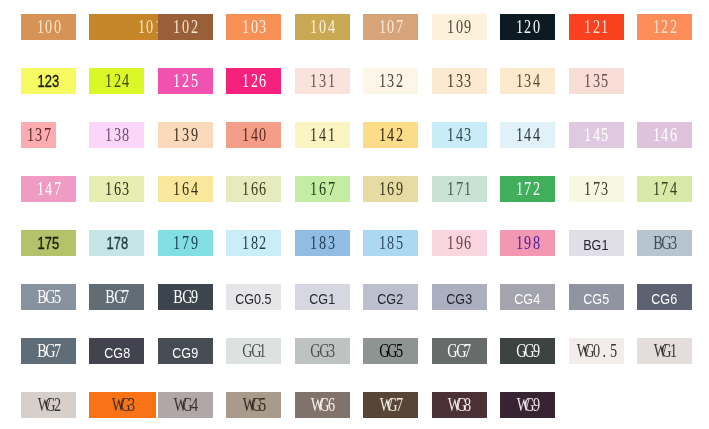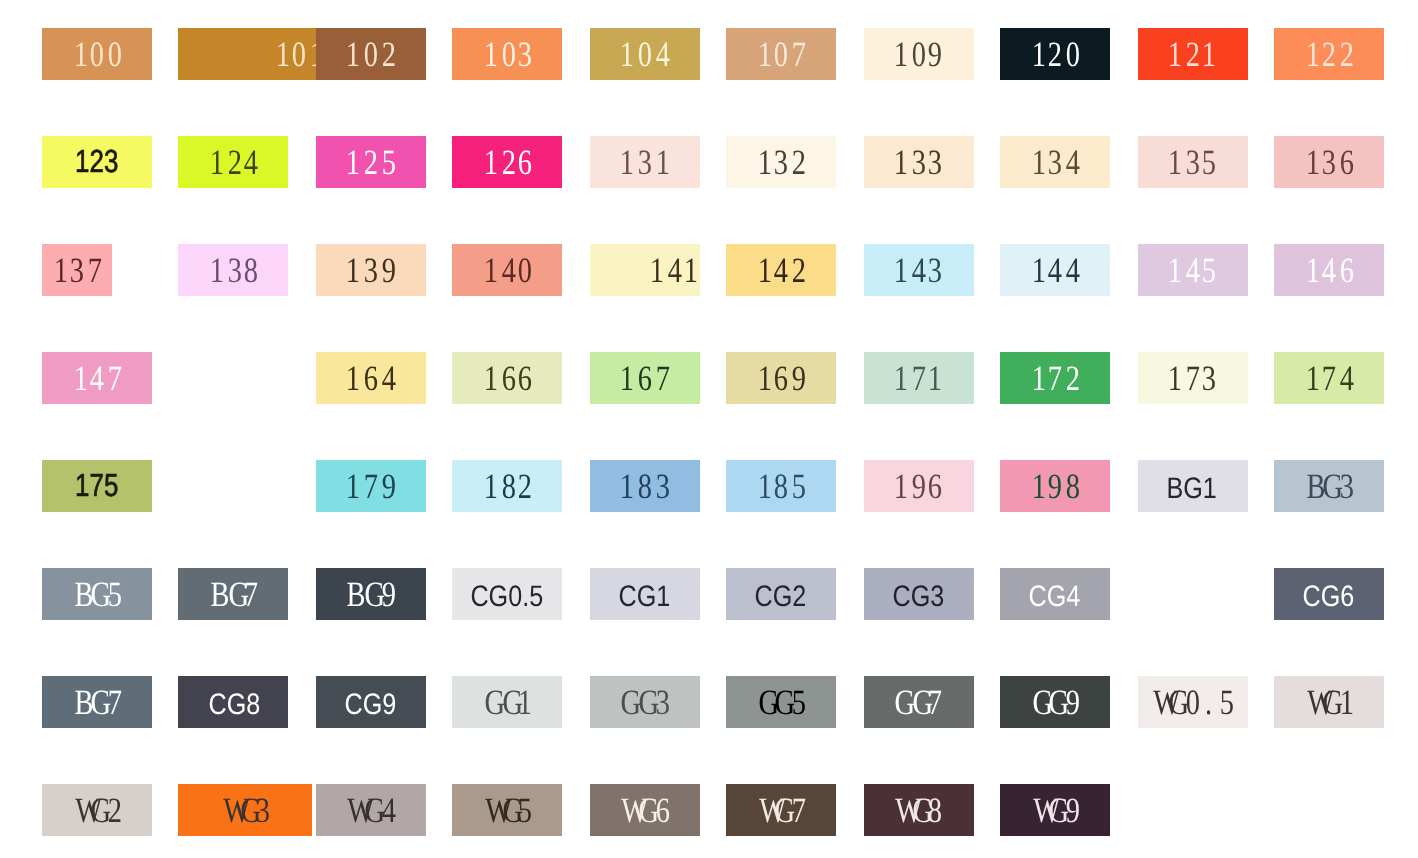--- a/index.html
+++ b/index.html
@@ -102,56 +102,56 @@
     </div>
     <div class="swatch" style="left: 431.64px; top: 68px; width: 55px; height: 26px; background: rgb(251, 233, 210);">
       <span class="lbl" style="color: rgb(74, 58, 36);"><i><b>1</b></i><i><b>3</b></i><i><b>3</b></i></span>
     </div>
     <div class="swatch" style="left: 500.08px; top: 68px; width: 55px; height: 26px; background: rgb(252, 234, 204);">
       <span class="lbl" style="color: rgb(91, 75, 51);"><i><b>1</b></i><i><b>3</b></i><i><b>4</b></i></span>
     </div>
     <div class="swatch" style="left: 568.52px; top: 68px; width: 55px; height: 26px; background: rgb(248, 221, 215);">
       <span class="lbl" style="color: rgb(106, 74, 68);"><i><b>1</b></i><i><b>3</b></i><i><b>5</b></i></span>
     </div>
-    <div class="swatch" style="left: 636.96px; top: 68px; width: 55px; height: 26px; background: rgb(245, 194, 194);">
-      <span class="lbl" style="color: rgb(108, 58, 60);"><i><b>1</b></i><i><b>3</b></i><i><b>6</b></i></span>
-    </div>
     <div class="swatch" style="left: 21px; top: 122px; width: 35px; height: 26px; background: rgb(253, 173, 176);">
       <span class="lbl" style="color: rgb(93, 40, 42);"><i><b>1</b></i><i><b>3</b></i><i><b>7</b></i></span>
     </div>
     <div class="swatch" style="left: 89.44px; top: 122px; width: 55px; height: 26px; background: rgb(252, 214, 250);">
       <span class="lbl" style="color: rgb(107, 77, 114);"><i><b>1</b></i><i><b>3</b></i><i><b>8</b></i></span>
     </div>
     <div class="swatch" style="left: 157.88px; top: 122px; width: 55px; height: 26px; background: rgb(251, 218, 187);">
       <span class="lbl" style="color: rgb(61, 49, 34);"><i><b>1</b></i><i><b>3</b></i><i><b>9</b></i></span>
     </div>
     <div class="swatch" style="left: 226.32px; top: 122px; width: 55px; height: 26px; background: rgb(244, 158, 137);">
       <span class="lbl" style="color: rgb(90, 42, 32);"><i><b>1</b></i><i><b>4</b></i><i><b>0</b></i></span>
     </div>
-    <div class="swatch" style="left: 294.76px; top: 122px; width: 55px; height: 26px; background: rgb(250, 244, 195); justify-content: flex-end;">
+    <div class="swatch" style="left: 294.76px; top: 122px; width: 55px; height: 26px; background: rgb(250, 244, 195);">
       <span class="lbl" style="color: rgb(59, 52, 32);"><i><b>1</b></i><i><b>4</b></i><i><b>1</b></i></span>
     </div>
     <div class="swatch" style="left: 363.2px; top: 122px; width: 55px; height: 26px; background: rgb(251, 220, 137);">
       <span class="lbl" style="color: rgb(50, 39, 20);"><i><b>1</b></i><i><b>4</b></i><i><b>2</b></i></span>
     </div>
     <div class="swatch" style="left: 431.64px; top: 122px; width: 55px; height: 26px; background: rgb(201, 236, 249);">
       <span class="lbl" style="color: rgb(45, 71, 84);"><i><b>1</b></i><i><b>4</b></i><i><b>3</b></i></span>
     </div>
     <div class="swatch" style="left: 500.08px; top: 122px; width: 55px; height: 26px; background: rgb(224, 241, 248);">
       <span class="lbl" style="color: rgb(40, 54, 64);"><i><b>1</b></i><i><b>4</b></i><i><b>4</b></i></span>
     </div>
     <div class="swatch" style="left: 568.52px; top: 122px; width: 55px; height: 26px; background: rgb(223, 201, 224);">
       <span class="lbl" style="color: rgb(255, 255, 255);"><i><b>1</b></i><i><b>4</b></i><i><b>5</b></i></span>
     </div>
     <div class="swatch" style="left: 636.96px; top: 122px; width: 55px; height: 26px; background: rgb(223, 195, 220);">
       <span class="lbl" style="color: rgb(255, 255, 255);"><i><b>1</b></i><i><b>4</b></i><i><b>6</b></i></span>
     </div>
     <div class="swatch" style="left: 21px; top: 176px; width: 55px; height: 26px; background: rgb(240, 155, 196);">
       <span class="lbl" style="color: rgb(255, 255, 255);"><i><b>1</b></i><i><b>4</b></i><i><b>7</b></i></span>
     </div>
+    <div class="swatch" style="left: 89.44px; top: 176px; width: 55px; height: 26px; background: rgb(230, 237, 178);">
+      <span class="lbl" style="color: rgb(48, 52, 28);"><i><b>1</b></i><i><b>6</b></i><i><b>3</b></i></span>
+    </div>
     <div class="swatch" style="left: 157.88px; top: 176px; width: 55px; height: 26px; background: rgb(249, 231, 156);">
       <span class="lbl" style="color: rgb(58, 49, 22);"><i><b>1</b></i><i><b>6</b></i><i><b>4</b></i></span>
     </div>
     <div class="swatch" style="left: 226.32px; top: 176px; width: 55px; height: 26px; background: rgb(229, 235, 188);">
       <span class="lbl" style="color: rgb(59, 61, 30);"><i><b>1</b></i><i><b>6</b></i><i><b>6</b></i></span>
     </div>
     <div class="swatch" style="left: 294.76px; top: 176px; width: 55px; height: 26px; background: rgb(196, 236, 163);">
       <span class="lbl" style="color: rgb(31, 58, 28);"><i><b>1</b></i><i><b>6</b></i><i><b>7</b></i></span>
     </div>
     <div class="swatch" style="left: 363.2px; top: 176px; width: 55px; height: 26px; background: rgb(230, 220, 163);">
@@ -165,37 +165,40 @@
     </div>
     <div class="swatch" style="left: 568.52px; top: 176px; width: 55px; height: 26px; background: rgb(248, 247, 223);">
       <span class="lbl" style="color: rgb(58, 58, 40);"><i><b>1</b></i><i><b>7</b></i><i><b>3</b></i></span>
     </div>
     <div class="swatch" style="left: 636.96px; top: 176px; width: 55px; height: 26px; background: rgb(216, 234, 167);">
       <span class="lbl" style="color: rgb(56, 64, 31);"><i><b>1</b></i><i><b>7</b></i><i><b>4</b></i></span>
     </div>
     <div class="swatch sans lg" style="left: 21px; top: 230px; width: 55px; height: 26px; background: rgb(179, 194, 107);">
       <span class="lbl" style="color: rgb(22, 28, 8);"><i><b>175</b></i></span>
     </div>
+    <div class="swatch sans lg" style="left: 89.44px; top: 230px; width: 55px; height: 26px; background: rgb(196, 228, 229);">
+      <span class="lbl" style="color: rgb(31, 58, 64);"><i><b>178</b></i></span>
+    </div>
     <div class="swatch" style="left: 157.88px; top: 230px; width: 55px; height: 26px; background: rgb(129, 222, 227);">
       <span class="lbl" style="color: rgb(29, 67, 80);"><i><b>1</b></i><i><b>7</b></i><i><b>9</b></i></span>
     </div>
     <div class="swatch" style="left: 226.32px; top: 230px; width: 55px; height: 26px; background: rgb(201, 238, 248);">
       <span class="lbl" style="color: rgb(31, 58, 72);"><i><b>1</b></i><i><b>8</b></i><i><b>2</b></i></span>
     </div>
     <div class="swatch" style="left: 294.76px; top: 230px; width: 55px; height: 26px; background: rgb(145, 189, 226);">
       <span class="lbl" style="color: rgb(35, 66, 94);"><i><b>1</b></i><i><b>8</b></i><i><b>3</b></i></span>
     </div>
     <div class="swatch" style="left: 363.2px; top: 230px; width: 55px; height: 26px; background: rgb(172, 217, 241);">
       <span class="lbl" style="color: rgb(46, 77, 99);"><i><b>1</b></i><i><b>8</b></i><i><b>5</b></i></span>
     </div>
     <div class="swatch" style="left: 431.64px; top: 230px; width: 55px; height: 26px; background: rgb(248, 213, 223);">
       <span class="lbl" style="color: rgb(106, 66, 73);"><i><b>1</b></i><i><b>9</b></i><i><b>6</b></i></span>
     </div>
     <div class="swatch" style="left: 500.08px; top: 230px; width: 55px; height: 26px; background: rgb(243, 152, 179);">
-      <span class="lbl" style="color: #14532d;"><i><b>1</b></i><i><b>9</b></i><i><b>8</b></i></span>
+      <span class="lbl" style="color: #4c1d95;"><i><b>1</b></i><i><b>9</b></i><i><b>8</b></i></span>
     </div>
     <div class="swatch sans" style="left: 568.52px; top: 230px; width: 55px; height: 26px; background: rgb(224, 223, 232);">
       <span class="lbl" style="color: rgb(38, 38, 49);"><i><b>BG1</b></i></span>
     </div>
     <div class="swatch" style="left: 636.96px; top: 230px; width: 55px; height: 26px; background: rgb(182, 197, 208);">
       <span class="lbl" style="color: rgb(60, 75, 88);"><i><b>B</b></i><i><b>G</b></i><i><b>3</b></i></span>
     </div>
     <div class="swatch" style="left: 21px; top: 284px; width: 55px; height: 26px; background: rgb(134, 146, 157);">
       <span class="lbl" style="color: rgb(255, 255, 255);"><i><b>B</b></i><i><b>G</b></i><i><b>5</b></i></span>
     </div>
@@ -212,20 +215,23 @@
       <span class="lbl" style="color: rgb(38, 38, 46);"><i><b>CG1</b></i></span>
     </div>
     <div class="swatch sans" style="left: 363.2px; top: 284px; width: 55px; height: 26px; background: rgb(188, 191, 205);">
       <span class="lbl" style="color: rgb(35, 36, 46);"><i><b>CG2</b></i></span>
     </div>
     <div class="swatch sans" style="left: 431.64px; top: 284px; width: 55px; height: 26px; background: rgb(172, 175, 192);">
       <span class="lbl" style="color: rgb(32, 33, 44);"><i><b>CG3</b></i></span>
     </div>
     <div class="swatch sans" style="left: 500.08px; top: 284px; width: 55px; height: 26px; background: rgb(163, 164, 174);">
       <span class="lbl" style="color: rgb(255, 255, 255);"><i><b>CG4</b></i></span>
+    </div>
+    <div class="swatch sans" style="left: 568.52px; top: 284px; width: 55px; height: 26px; background: rgb(144, 148, 160);">
+      <span class="lbl" style="color: rgb(255, 255, 255);"><i><b>CG5</b></i></span>
     </div>
     <div class="swatch sans" style="left: 636.96px; top: 284px; width: 55px; height: 26px; background: rgb(93, 98, 115);">
       <span class="lbl" style="color: rgb(255, 255, 255);"><i><b>CG6</b></i></span>
     </div>
     <div class="swatch" style="left: 21px; top: 338px; width: 55px; height: 26px; background: rgb(95, 109, 120);">
       <span class="lbl" style="color: rgb(255, 255, 255);"><i><b>B</b></i><i><b>G</b></i><i><b>7</b></i></span>
     </div>
     <div class="swatch sans" style="left: 89.44px; top: 338px; width: 55px; height: 26px; background: rgb(66, 67, 78);">
       <span class="lbl" style="color: rgb(255, 255, 255);"><i><b>CG8</b></i></span>
     </div>

